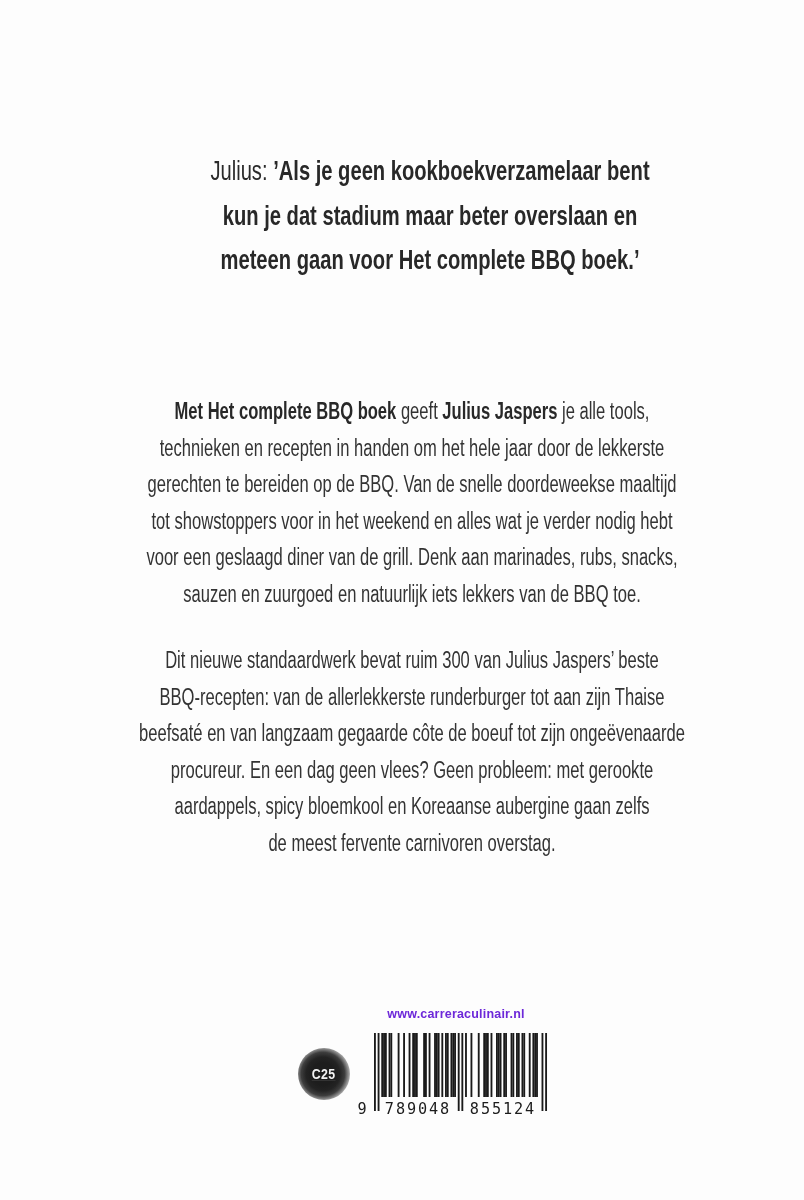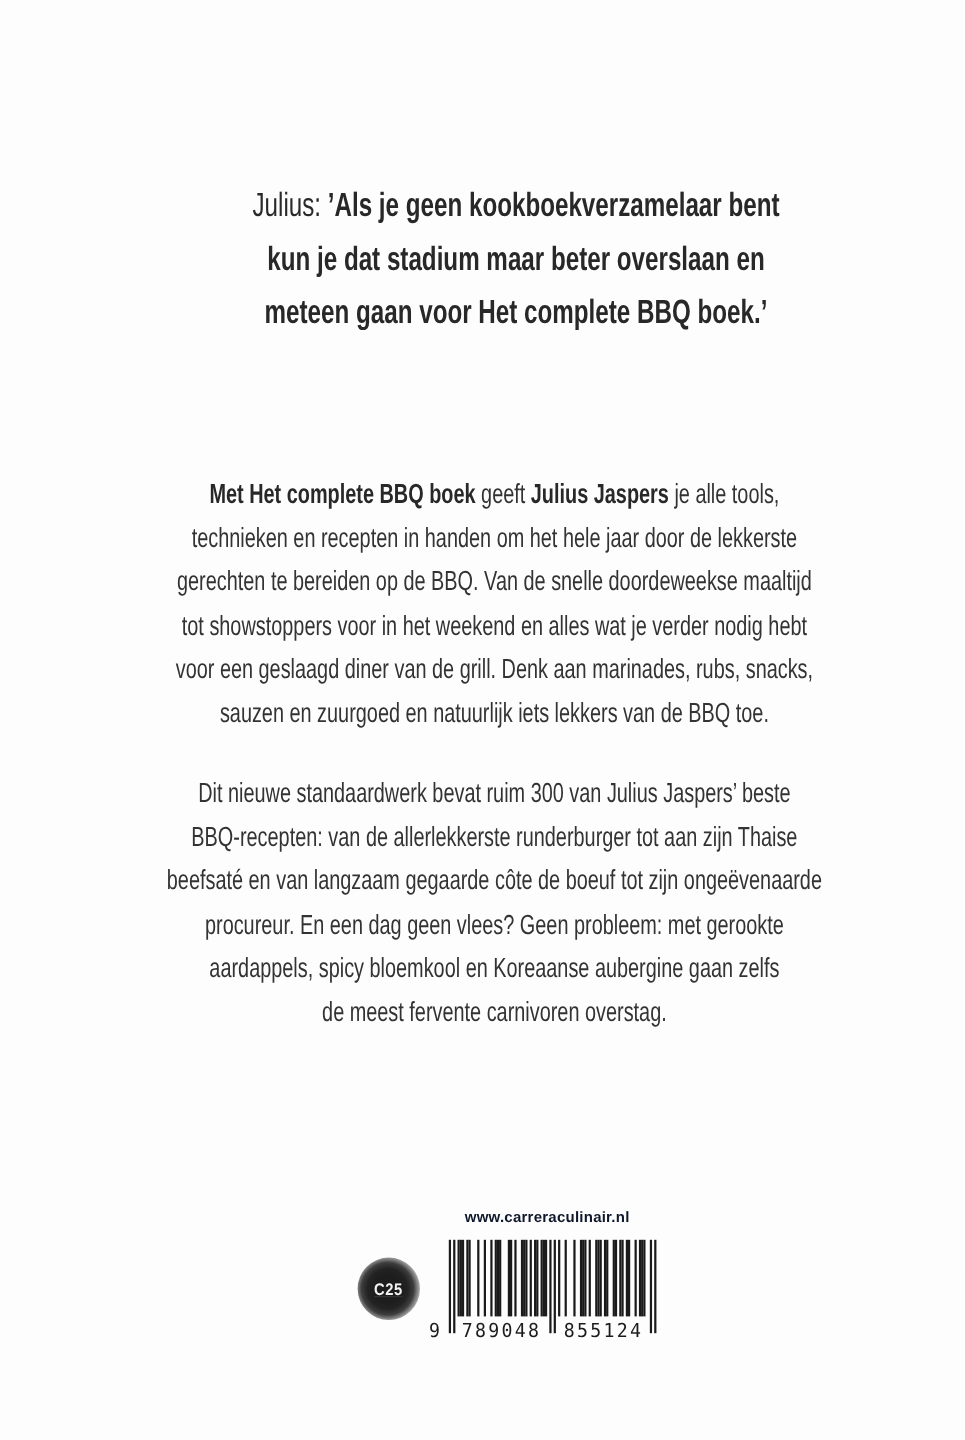--- a/index.html
+++ b/index.html
@@ -17,21 +17,21 @@
     font-size:28px;line-height:44.7px;font-weight:400;color:#2a2a2a;
   }
   .para{font-size:23px;line-height:36.5px;font-weight:400;color:#333333;}
   .p1{left:10px;top:393px;width:804px;}
   .p2{left:10px;top:642px;width:804px;}
   .b{font-weight:700;color:#282828;}
   .line{white-space:nowrap;}
 
   .website{
     position:absolute;left:352px;top:1007px;width:208px;
-    text-align:center;font-size:12.5px;font-weight:700;color:#0f172a;
+    text-align:center;font-size:12.5px;font-weight:700;color:#6d28d9;
     letter-spacing:0.2px;
   }
   .logo{
     position:absolute;left:298px;top:1048px;width:52px;height:52px;
     border-radius:50%;
     background:
       radial-gradient(circle at 48% 50%,
         #1d1d1d 30%, #232323 45%, rgba(35,35,35,0.88) 58%,
         rgba(70,70,70,0.42) 72%, rgba(120,120,120,0.14) 82%, transparent 92%);
     filter:blur(0.5px);

